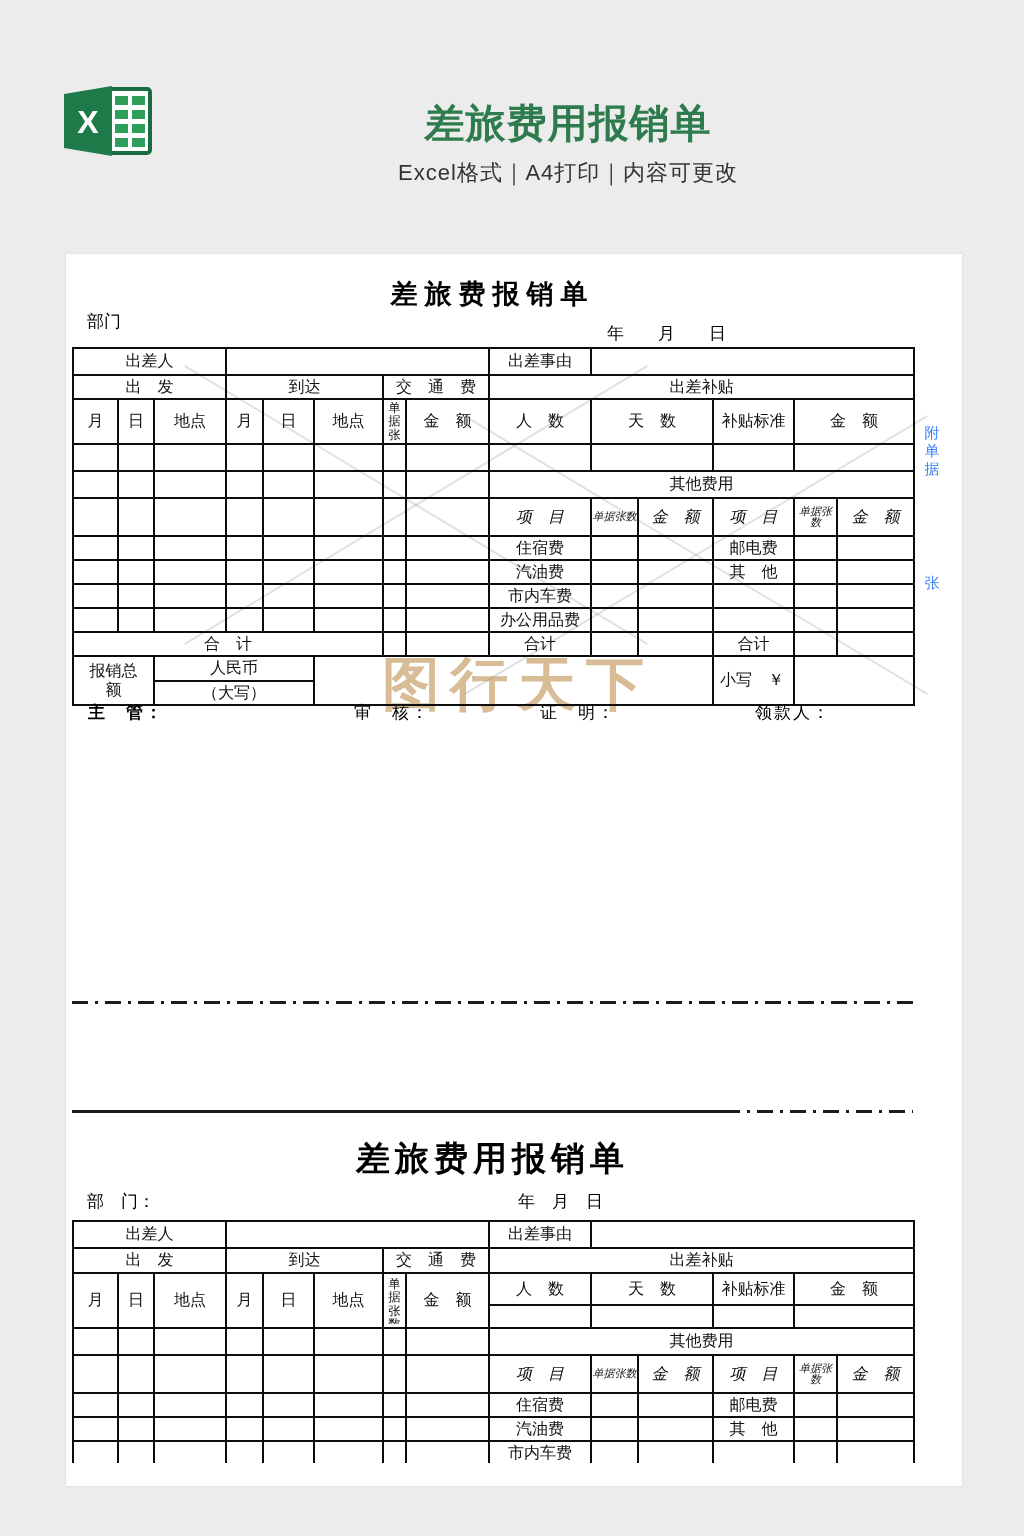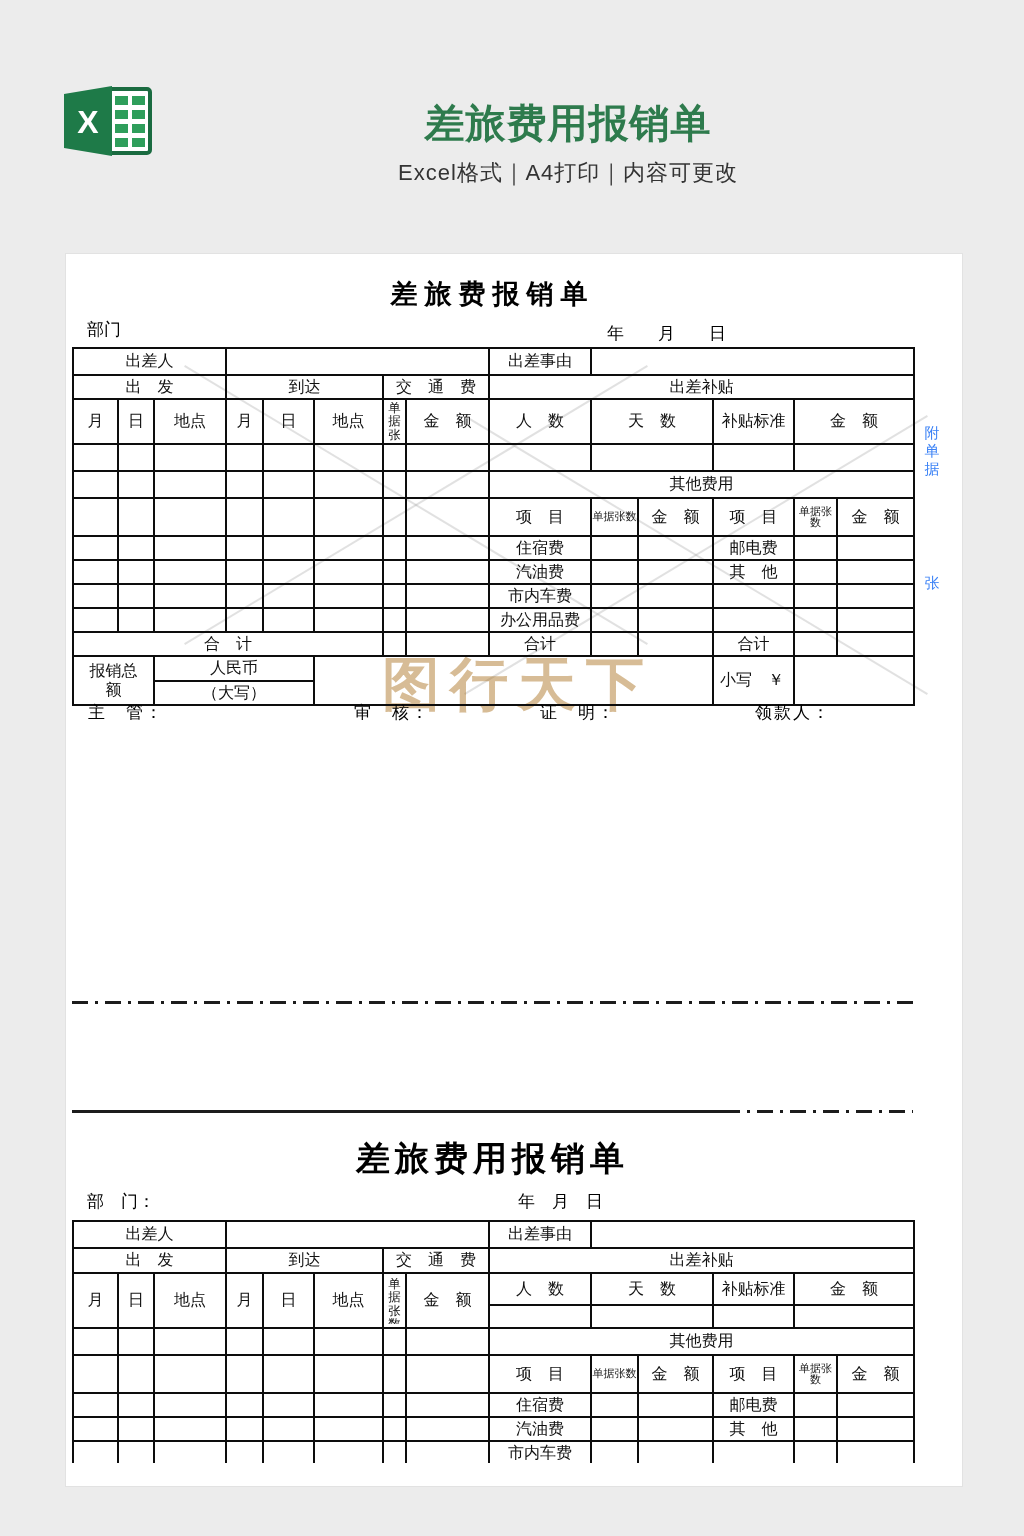--- a/index.html
+++ b/index.html
@@ -21,21 +21,21 @@
   .ft1{top:4px;font-size:27px;letter-spacing:7px;margin-top:18px;}
   .ft2{top:882px;font-size:34px;letter-spacing:5px;}
   .meta{position:absolute;font-size:17px;color:#000;}
   
   table.ftable{border-collapse:collapse;table-layout:fixed;width:841px;margin-left:6px;}
   table.ftable td{border:2px solid #0d0d0d;padding:0;text-align:center;vertical-align:middle;
         font-size:16px;line-height:1.15;overflow:hidden;white-space:nowrap;}
   .t1{position:absolute;left:0;top:93px;}
   .t2wrap{position:absolute;left:0;top:966px;width:860px;height:243px;overflow:hidden;}
   tr.r25 td{height:25px;} tr.r23 td{height:23px;} tr.r22 td{height:22px;}
-  tr.r43 td{height:43px;} tr.r36 td{height:36px;} tr.r30 td{height:30px;} tr.r21 td{height:21px;}
+  tr.r43 td{height:43px;} tr.r36 td{height:36px;font-style:italic;} tr.r30 td{height:30px;} tr.r21 td{height:21px;}
   .clipv{display:block;margin:0 auto;width:15px;height:40px;overflow:hidden;
          font-size:12.5px;line-height:13.5px;white-space:normal;text-align:center;}
   .clipv2{height:46px;}
   .small2{font-size:11px;line-height:11.5px;white-space:normal;display:block;}
   .wrapcell{display:inline-block;width:3.2em;white-space:normal;line-height:1.2;}
   .leftpad{text-align:left !important;padding-left:6px !important;}
   
   .vnote{position:absolute;left:857px;width:18px;font-size:15px;line-height:18px;
          white-space:normal;text-align:center;color:#3b82f6;}
   .sig{position:absolute;font-size:17px;letter-spacing:2px;color:#000;}
@@ -71,21 +71,21 @@
 
 <div class="paper">
 
   <div class="wm-line" style="left:80px;top:250px;width:540px;transform:rotate(-31deg);"></div>
   <div class="wm-line" style="left:80px;top:250px;width:540px;transform:rotate(31deg);"></div>
   <div class="wm-line" style="left:360px;top:300px;width:540px;transform:rotate(31deg);"></div>
   <div class="wm-line" style="left:360px;top:300px;width:540px;transform:rotate(-31deg);"></div>
   <div class="wm-text">图行天下</div>
 
   <div class="form-title ft1">差旅费报销单</div>
-  <div class="meta" style="left:21px;top:64px;">部门</div>
+  <div class="meta" style="left:21px;top:56px;">部门</div>
   <div class="meta" style="left:541px;top:68px;">年　　月　　日</div>
 
   <table class="ftable t1">
     <colgroup>
       <col style="width:45px">
         <col style="width:36px">
         <col style="width:72px">
         <col style="width:37px">
       <col style="width:51px">
         <col style="width:69px">
@@ -256,21 +256,21 @@
     </tr>
     <tr class="r22">
       <td colspan="3">（大写）</td>
     </tr>
   </tbody>
     </table>
 
   <div class="vnote" style="top:170px;">附单据</div>
   <div class="vnote" style="top:320px;">张</div>
 
-  <div class="sig" style="left:22px;top:447px;">主　管：</div>
+  <div class="sig" style="left:22px;top:447px;font-weight:bold;">主　管：</div>
   <div class="sig" style="left:244px;top:447px;margin-left:44px;">审　核：</div>
   <div class="sig" style="left:474px;top:447px;">证　明：</div>
   <div class="sig" style="left:689px;top:447px;">领款人：</div>
 
   <div class="cutline" style="left:6px;top:747px;width:841px;"></div>
   <div class="solidline" style="left:6px;top:856px;width:652px;"></div>
   <div class="cutline" style="left:658px;top:856px;width:189px;"></div>
 
   <div class="form-title ft2">差旅费用报销单</div>
   <div class="meta" style="left:21px;top:936px;">部　门：</div>

